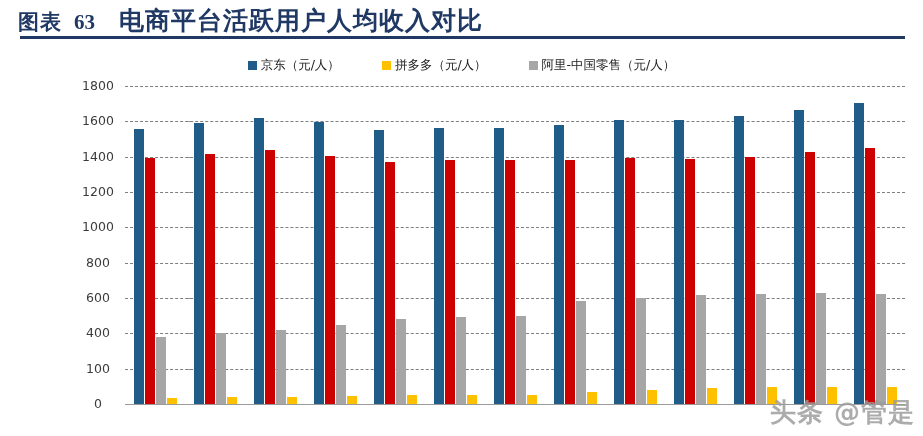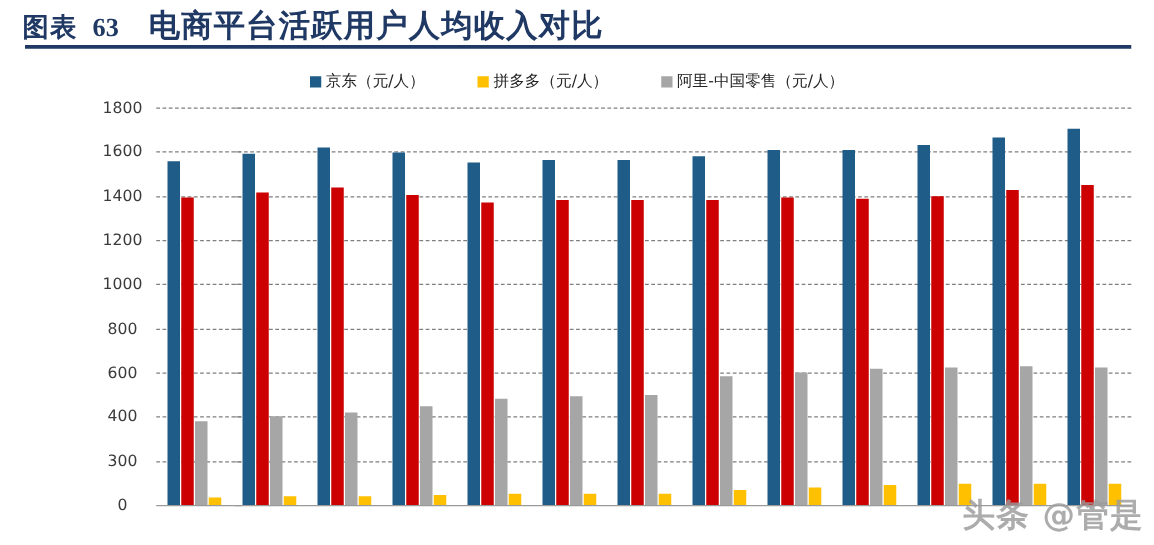--- a/index.html
+++ b/index.html
@@ -143,21 +143,21 @@
     <div class="legend-item">
       <span class="legend-swatch" style="background: rgb(166, 166, 166);"></span>
       <span class="legend-text">阿里-中国零售（元/人）</span>
     </div>
   </div>
 
 <div id="plot-wrap">
   <div id="ylabels">
       <div class="ytick-label" style="top: 318px;">0</div>
       <div class="ytick-mark" style="top: 318px;"></div>
-      <div class="ytick-label" style="top: 282.667px;">300</div>
+      <div class="ytick-label" style="top: 282.667px;">100</div>
       <div class="ytick-mark" style="top: 282.667px;"></div>
       <div class="ytick-label" style="top: 247.333px;">400</div>
       <div class="ytick-mark" style="top: 247.333px;"></div>
       <div class="ytick-label" style="top: 212px;">600</div>
       <div class="ytick-mark" style="top: 212px;"></div>
       <div class="ytick-label" style="top: 176.667px;">800</div>
       <div class="ytick-mark" style="top: 176.667px;"></div>
       <div class="ytick-label" style="top: 141.333px;">1000</div>
       <div class="ytick-mark" style="top: 141.333px;"></div>
       <div class="ytick-label" style="top: 106px;">1200</div>

